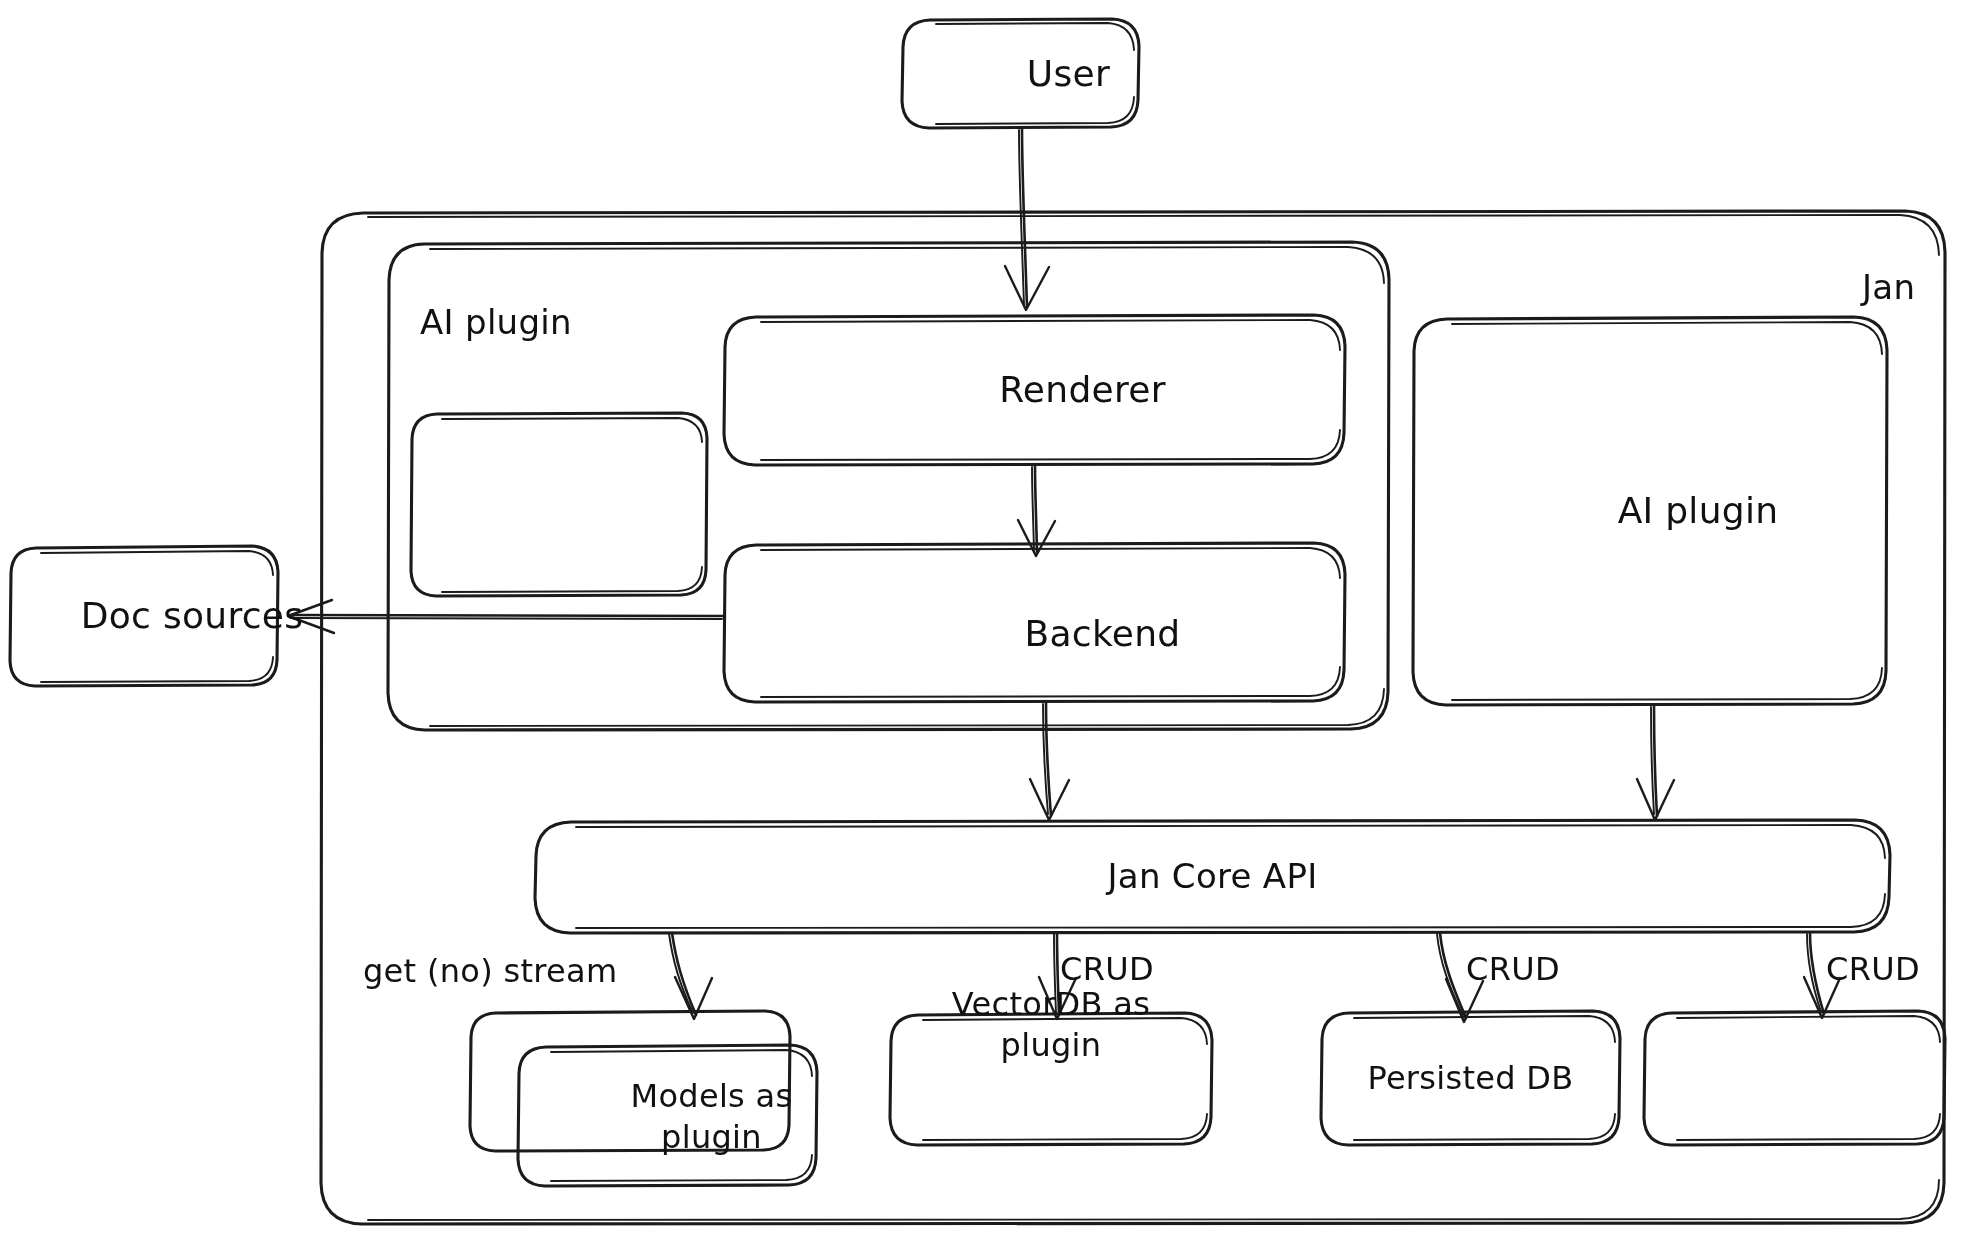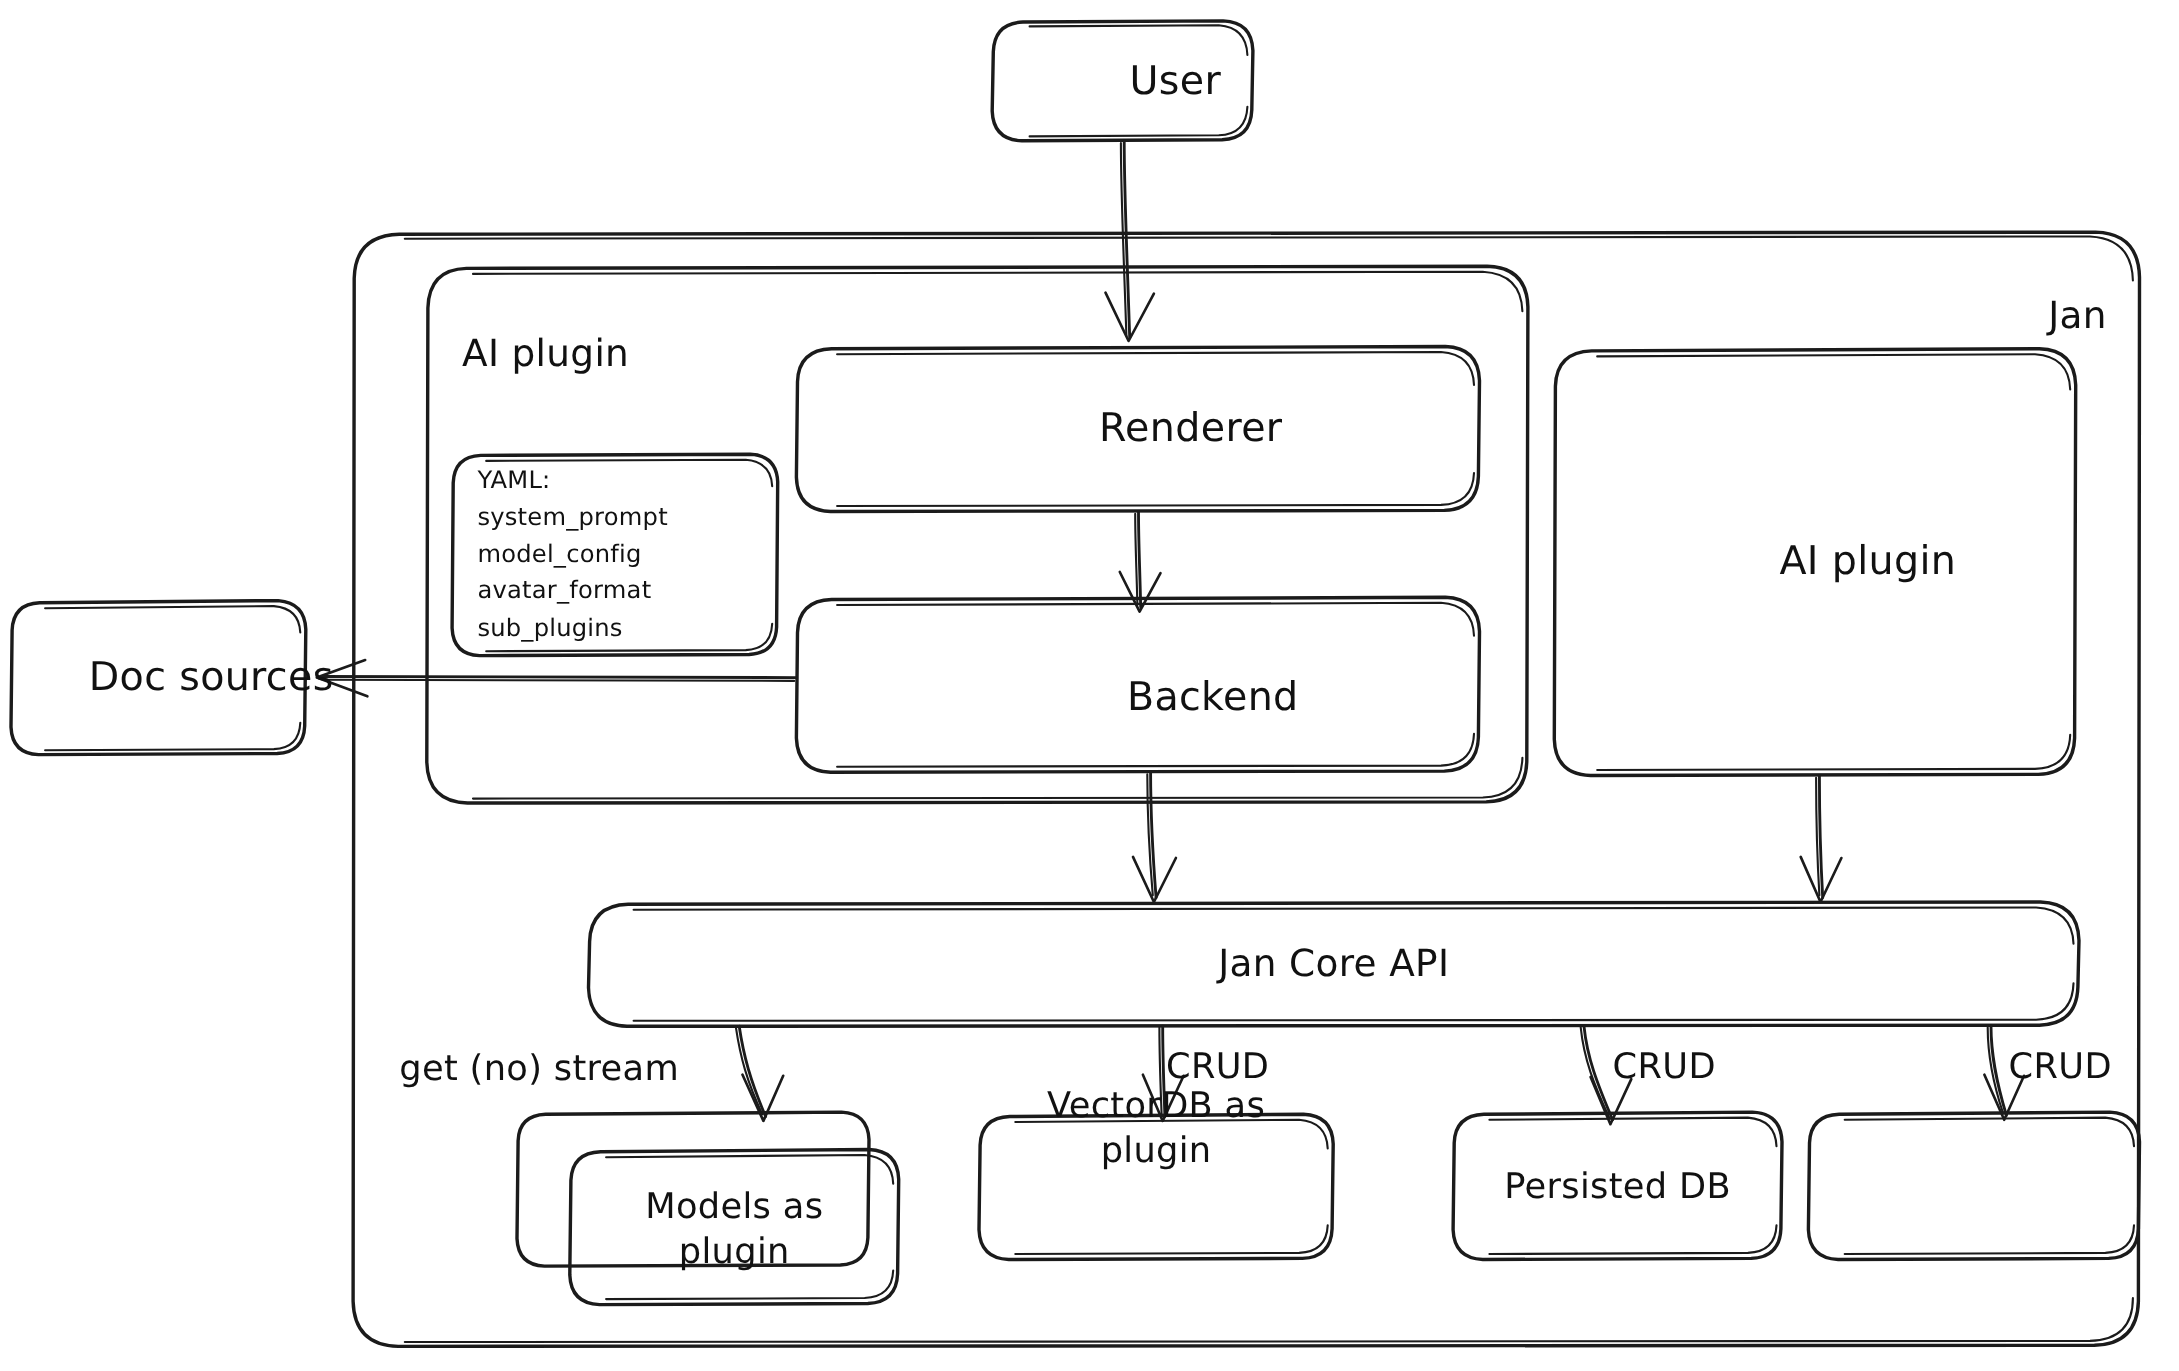--- a/index.html
+++ b/index.html
@@ -199,45 +199,40 @@
     </g>
   </svg>
 
   <div class="nodetext f-36" style="left:902px; top:20px; width:237px; height:108px;">User</div>
 
 
   <div class="grouplabel f-34" style="left:1862px; top:267px;">Jan</div>
 
   <div class="grouplabel f-34" style="left:420px; top:302px;">AI plugin</div>
 
-  <div class="yamlbox-text f-22" style="left:434px; top:421px; width:270px;">YAML:
-system_prompt
-model_config
-avatar_format
-sub_plugins</div>
 
   <div class="nodetext f-36" style="left:724px; top:315px; width:621px; height:150px;">Renderer</div>
 
   <div class="nodetext f-36" style="left:708px; top:543px; width:621px; height:182px;margin-left:36px;">Backend</div>
 
   <div class="nodetext f-36" style="left:10px; top:546px; width:268px; height:140px;">Doc sources</div>
 
   <div class="nodetext f-36" style="left:1413px; top:317px; width:474px; height:388px;">AI plugin</div>
 
   <div class="nodetext f-34" style="left:535px; top:820px; width:1355px; height:113px;">Jan Core API</div>
 
   <div class="edgelabel f-32" style="left:363px; top:950px; width:330px;">get (no) stream</div>
 
   <div class="edgelabel f-32" style="left:1060px; top:948px; width:140px;">CRUD</div>
 
   <div class="edgelabel f-32" style="left:1466px; top:948px; width:140px;">CRUD</div>
 
   <div class="edgelabel f-32" style="left:1826px; top:948px; width:140px;">CRUD</div>
 
-  <div class="nodetext f-32" style="left:518px; top:1047px; width:299px; height:139px;">Models as
+  <div class="nodetext f-32" style="left:518px; top:1047px; width:299px; height:139px;padding-left:44px;">Models as
 plugin</div>
 
   <div class="nodetext f-32" style="left:890px; top:959px; width:322px; height:132px;">VectorDB as
 plugin</div>
 
   <div class="nodetext f-32" style="left:1321px; top:1011px; width:299px; height:134px;">Persisted DB</div>
 
 
 </div>
 

